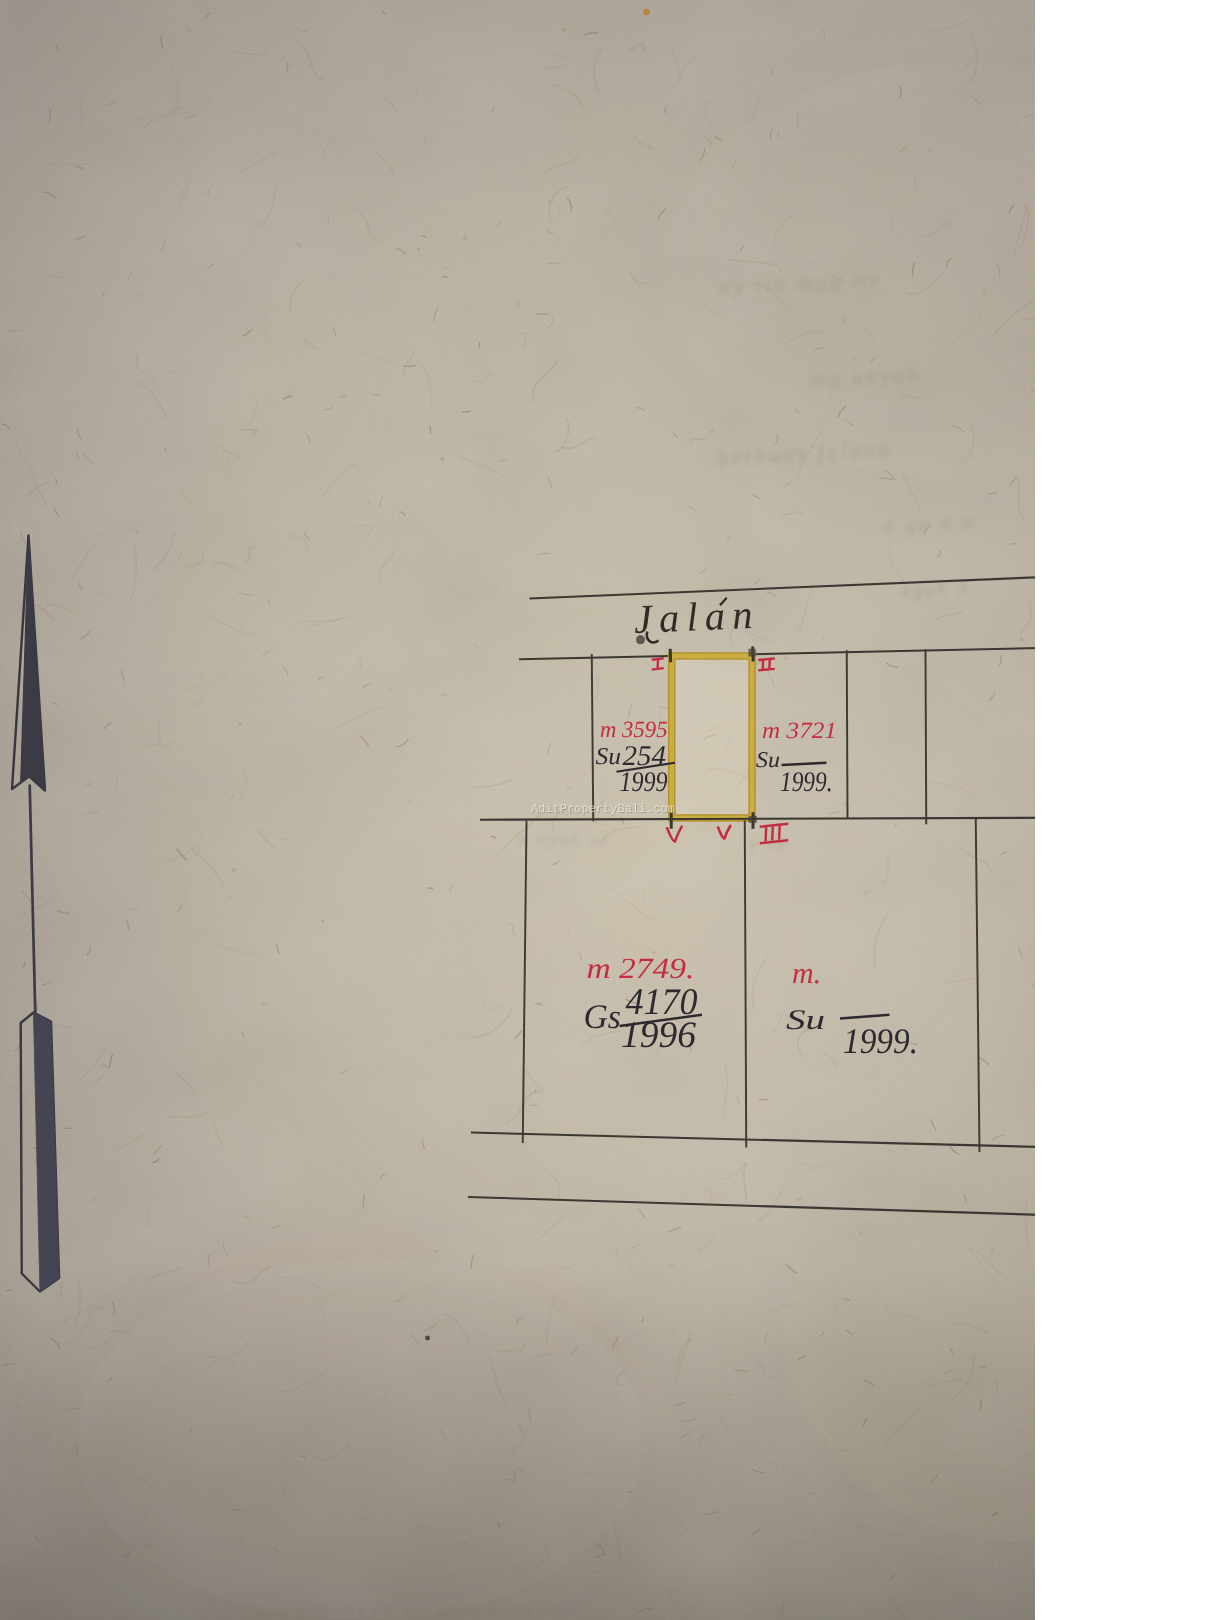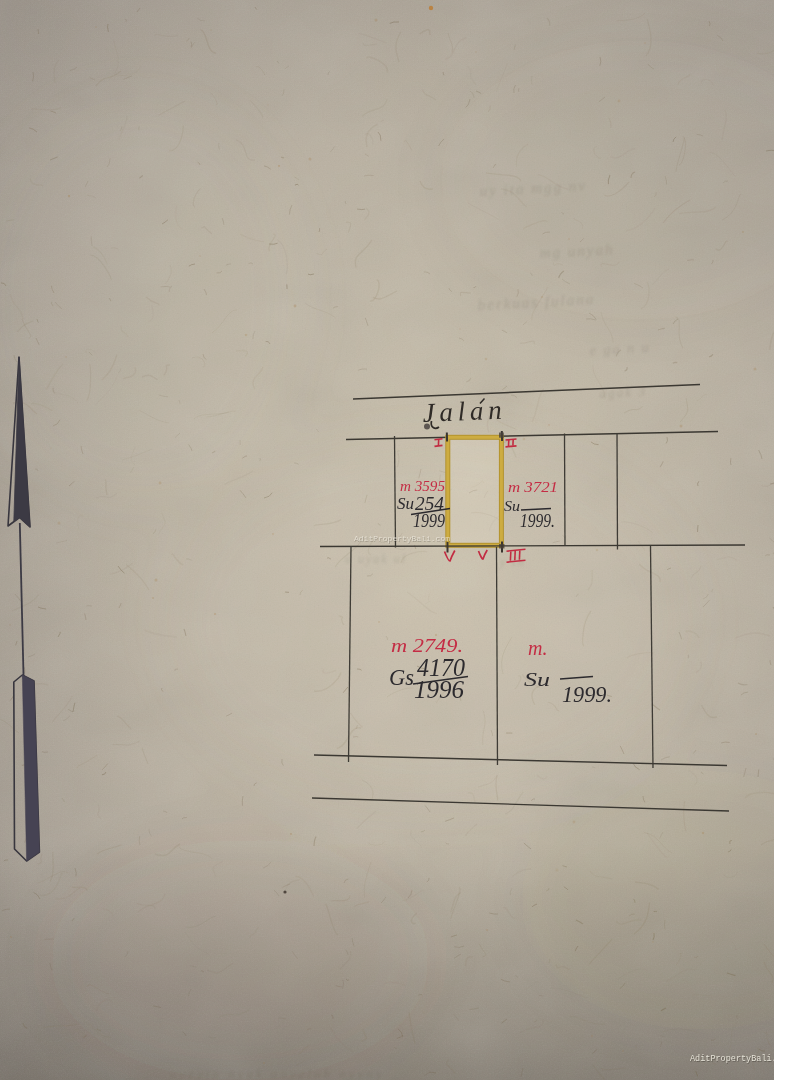--- a/index.html
+++ b/index.html
@@ -1,16 +1,16 @@
 <!DOCTYPE html>
 <html><head>
 <meta charset="utf-8">
 <style>
 html,body{margin:0;padding:0;}
-#page{position:relative;width:774px;height:1080px;overflow:hidden;background:#b4ac9f;font-family:"Liberation Sans",sans-serif;}
+#page{position:relative;width:690px;height:1080px;overflow:hidden;background:#b4ac9f;font-family:"Liberation Sans",sans-serif;}
 svg{display:block;}
 </style>
 </head>
 <body>
 <div id="page">
 <svg width="810" height="1080" viewBox="0 0 810 1080" xmlns="http://www.w3.org/2000/svg">
 <defs>
 <radialGradient id="paperlight" cx="0.55" cy="0.5" r="0.72">
 <stop offset="0" stop-color="#cac1ac"></stop>
 <stop offset="0.55" stop-color="#b8af9f"></stop>

